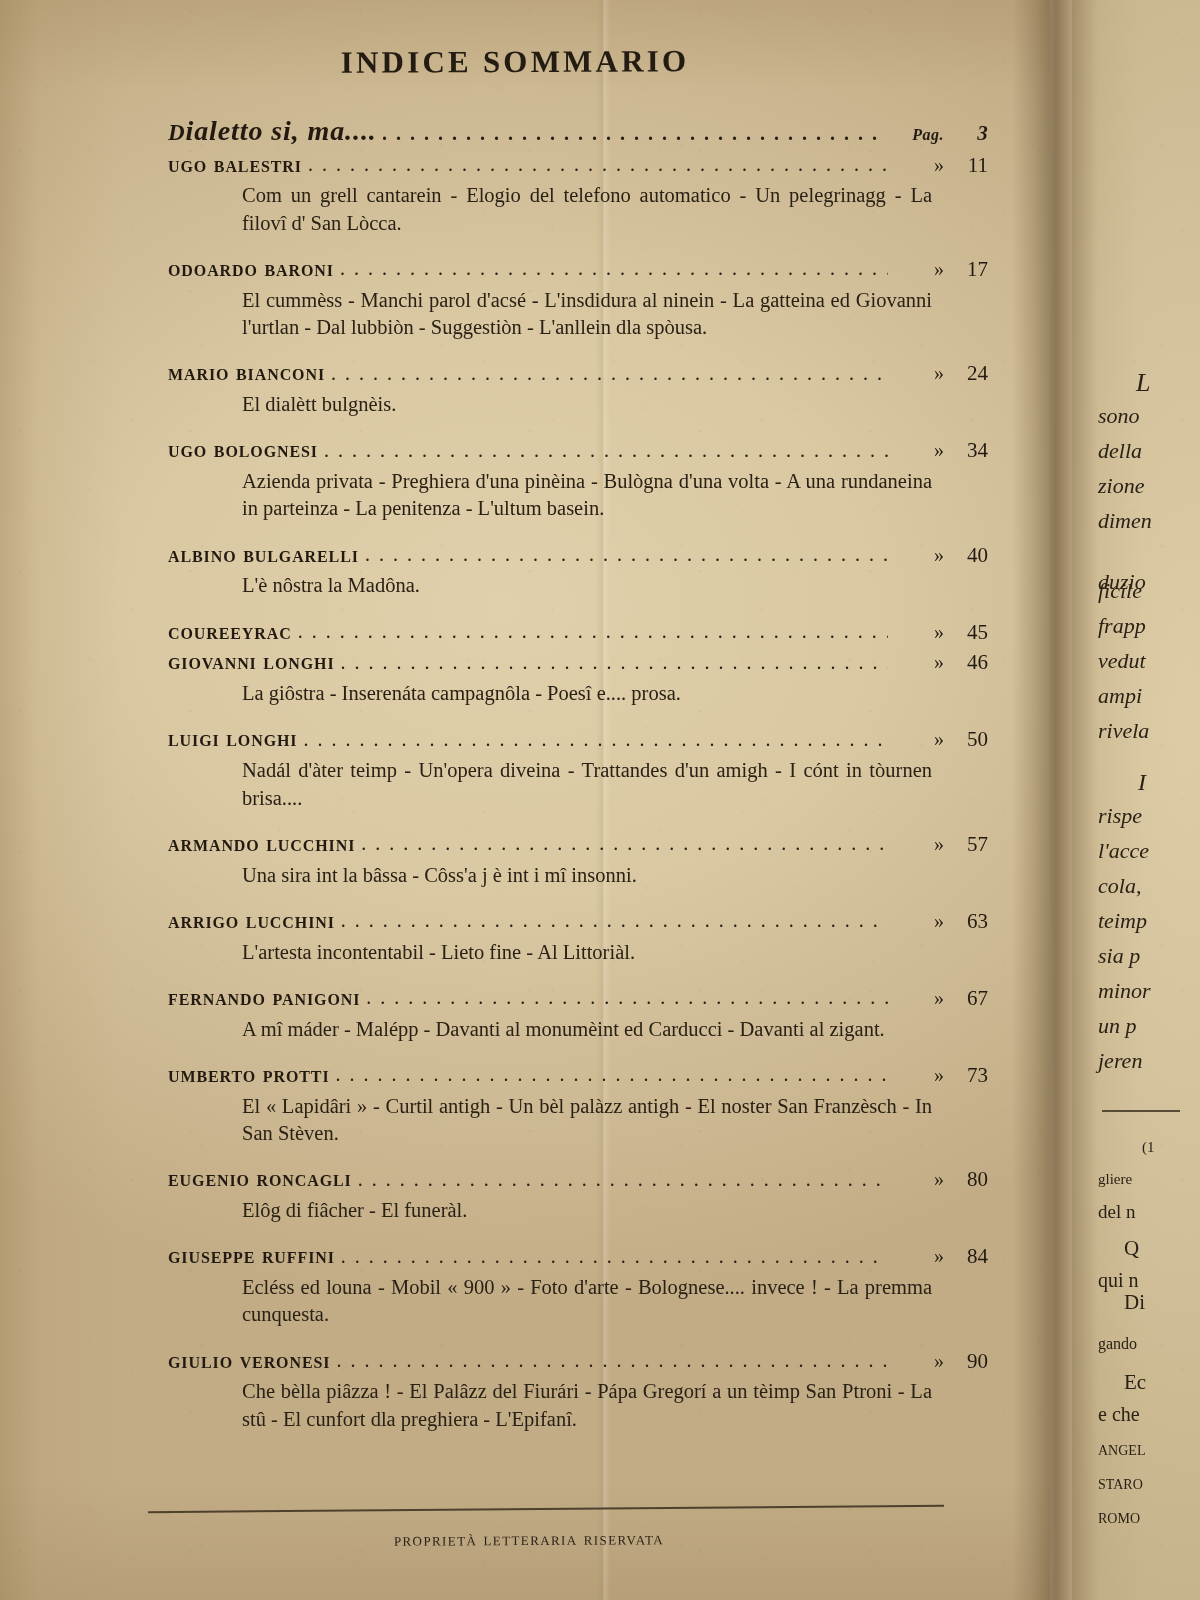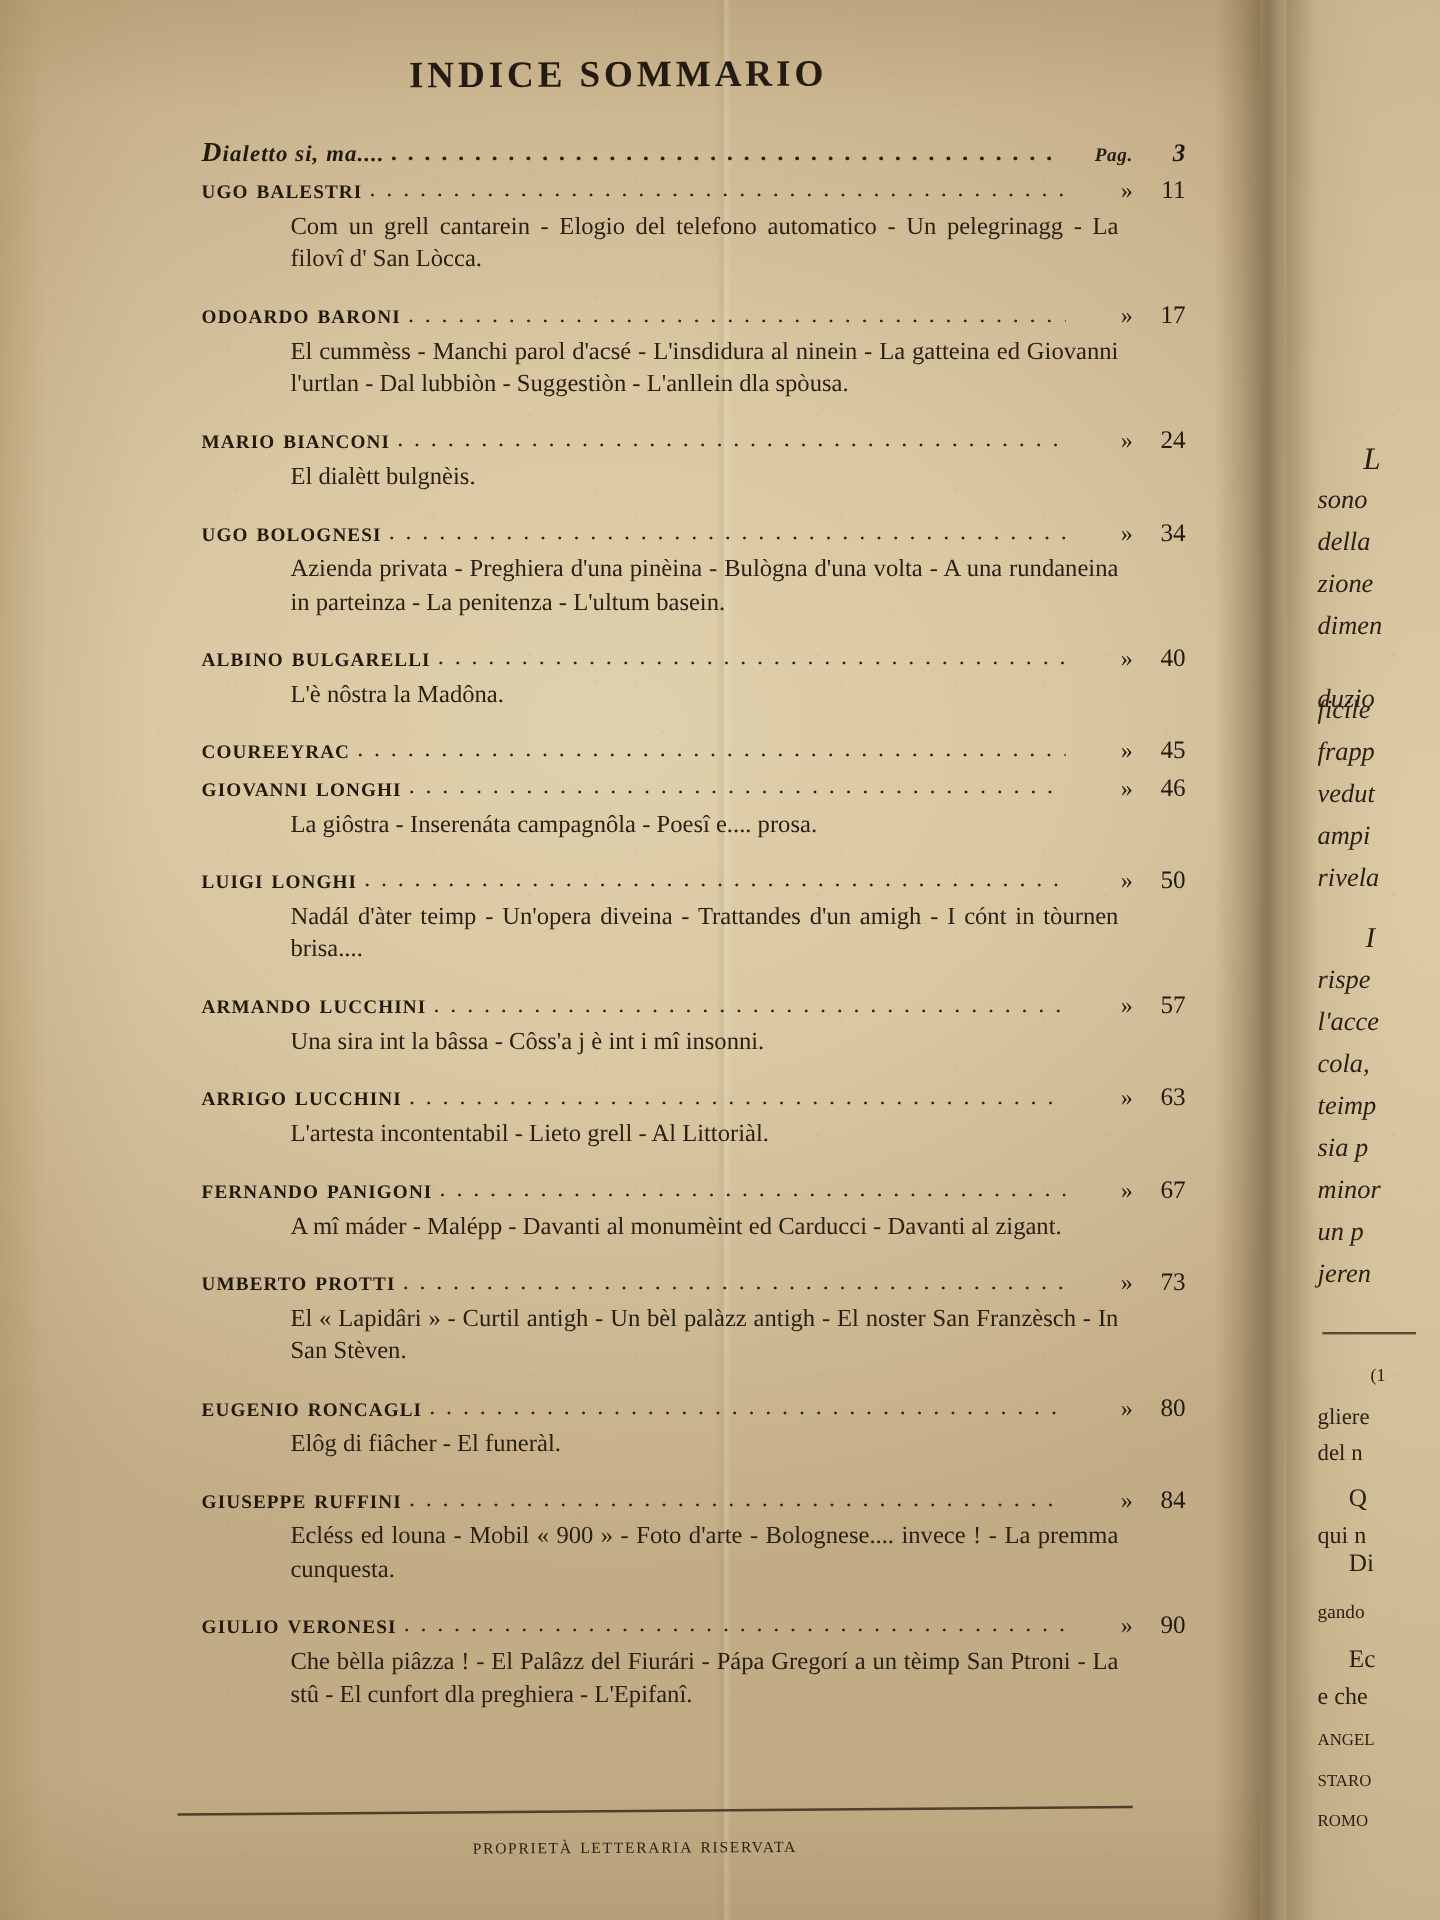--- a/index.html
+++ b/index.html
@@ -137,21 +137,21 @@
   <div class="paper-right"></div>
 
   <div class="content">
 
     <div class="toc-title">INDICE SOMMARIO</div>
 
     <div class="entries">
 
       <div class="entry">
         <div class="entry-head lead">
-          <span class="author" style="font-variant:normal;text-transform:none;font-size:19px;">Dialetto si, ma....</span>
+          <span class="author" style="font-variant:normal;text-transform:none;font-size:28px;">Dialetto si, ma....</span>
           <span class="leader"></span>
           <span class="pgmark word">Pag.</span>
           <span class="pgnum">3</span>
         </div>
       </div>
 
       <div class="entry">
         <div class="entry-head">
           <span class="author">Ugo Balestri</span>
           <span class="leader"></span>
@@ -240,21 +240,21 @@
         <div class="works">Una sira int la bâssa - Côss'a j è int i mî insonni.</div>
       </div>
 
       <div class="entry">
         <div class="entry-head">
           <span class="author">Arrigo Lucchini</span>
           <span class="leader"></span>
           <span class="pgmark">»</span>
           <span class="pgnum">63</span>
         </div>
-        <div class="works">L'artesta incontentabil - Lieto grell - Al Littoriàl.</div>
+        <div class="works">L'artesta incontentabil - Lieto fine - Al Littoriàl.</div>
       </div>
 
       <div class="entry">
         <div class="entry-head">
           <span class="author">Fernando Panigoni</span>
           <span class="leader"></span>
           <span class="pgmark">»</span>
           <span class="pgnum">67</span>
         </div>
         <div class="works">A mî máder - Malépp - Davanti al monumèint ed Carducci - Davanti al zigant.</div>
@@ -325,21 +325,21 @@
     <div class="ln it" style="top:875px;">cola,</div>
     <div class="ln it" style="top:910px;">teimp</div>
     <div class="ln it" style="top:945px;">sia p</div>
     <div class="ln it" style="top:980px;">minor</div>
     <div class="ln it" style="top:1015px;">un p</div>
     <div class="ln it" style="top:1050px;">jeren</div>
 
     <div class="hr" style="top:1110px;"></div>
 
     <div class="ln" style="top:1140px;left:70px;font-size:15px;">(1</div>
-    <div class="ln" style="top:1172px;font-size:19px;">gliere</div>
+    <div class="ln" style="top:1172px;font-size:15px;">gliere</div>
     <div class="ln" style="top:1202px;font-size:19px;">del n</div>
     <div class="ln" style="top:1238px;left:52px;font-size:21px;">Q</div>
     <div class="ln" style="top:1270px;font-size:20px;">qui n</div>
     <div class="ln" style="top:1292px;left:52px;font-size:21px;">Di</div>
     <div class="ln" style="top:1336px;font-size:16px;">gando</div>
     <div class="ln" style="top:1372px;left:52px;font-size:21px;">Ec</div>
     <div class="ln" style="top:1404px;font-size:20px;">e che</div>
 
     <div class="ln sc" style="top:1438px;">Angel</div>
     <div class="ln sc" style="top:1472px;">staro</div>

